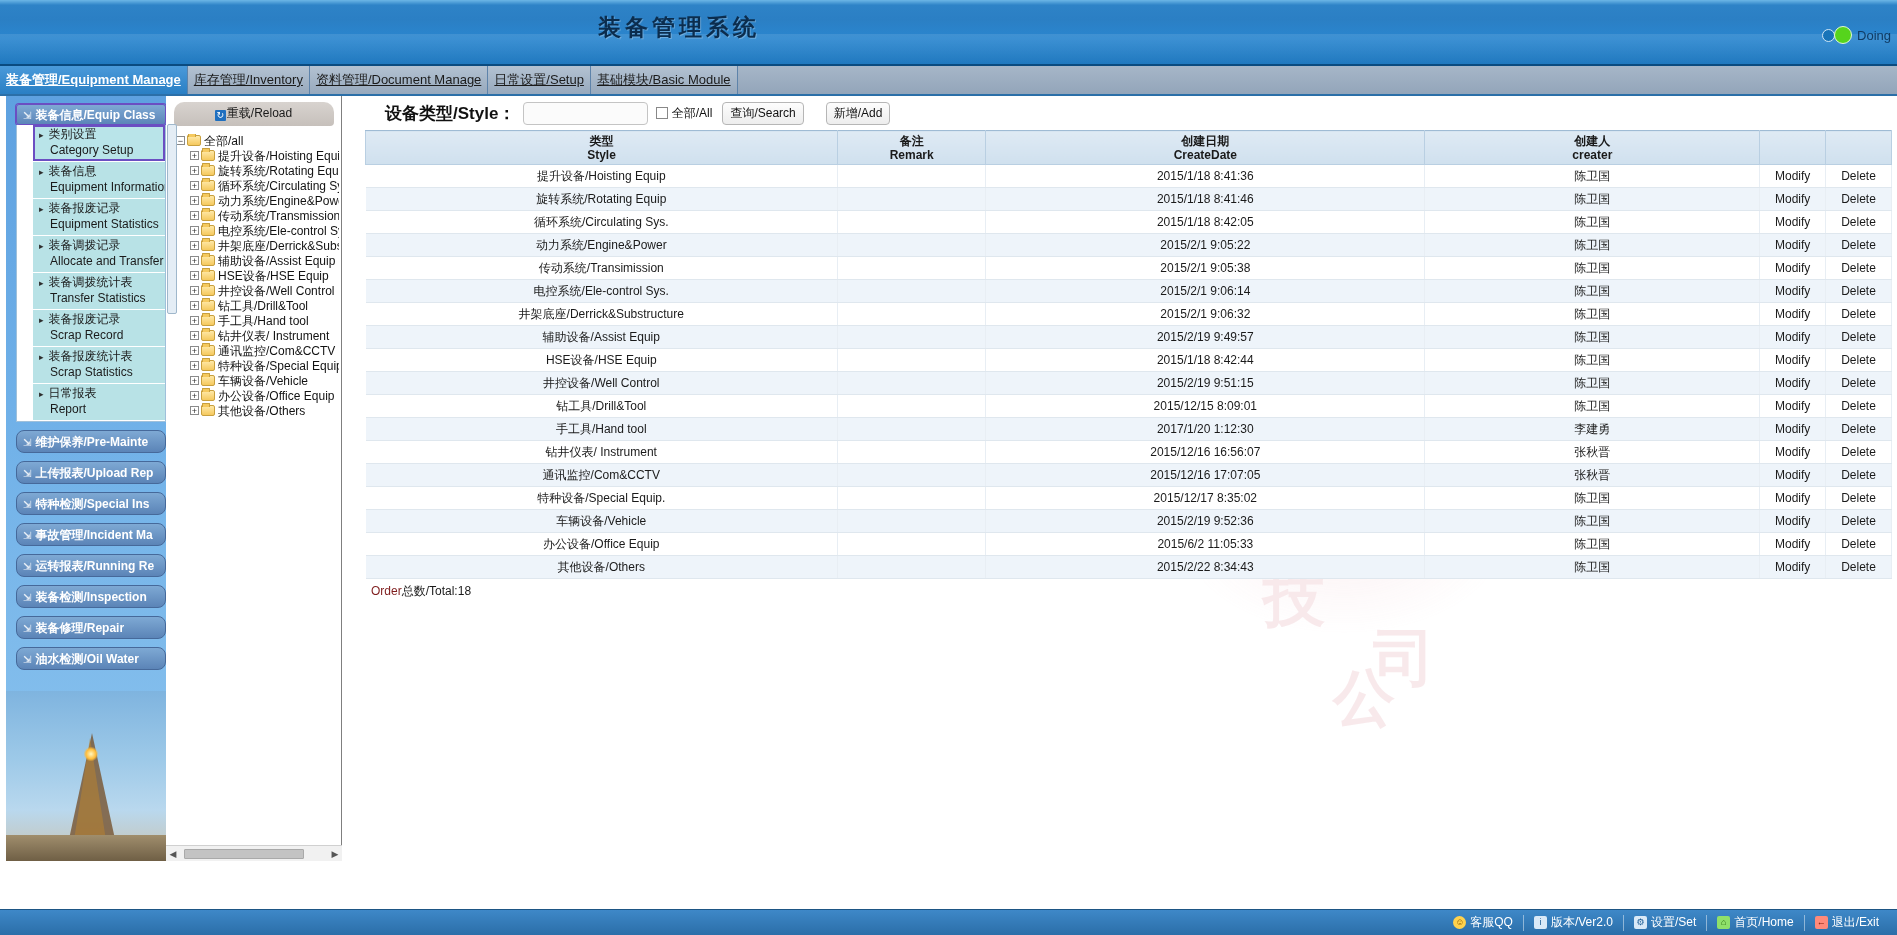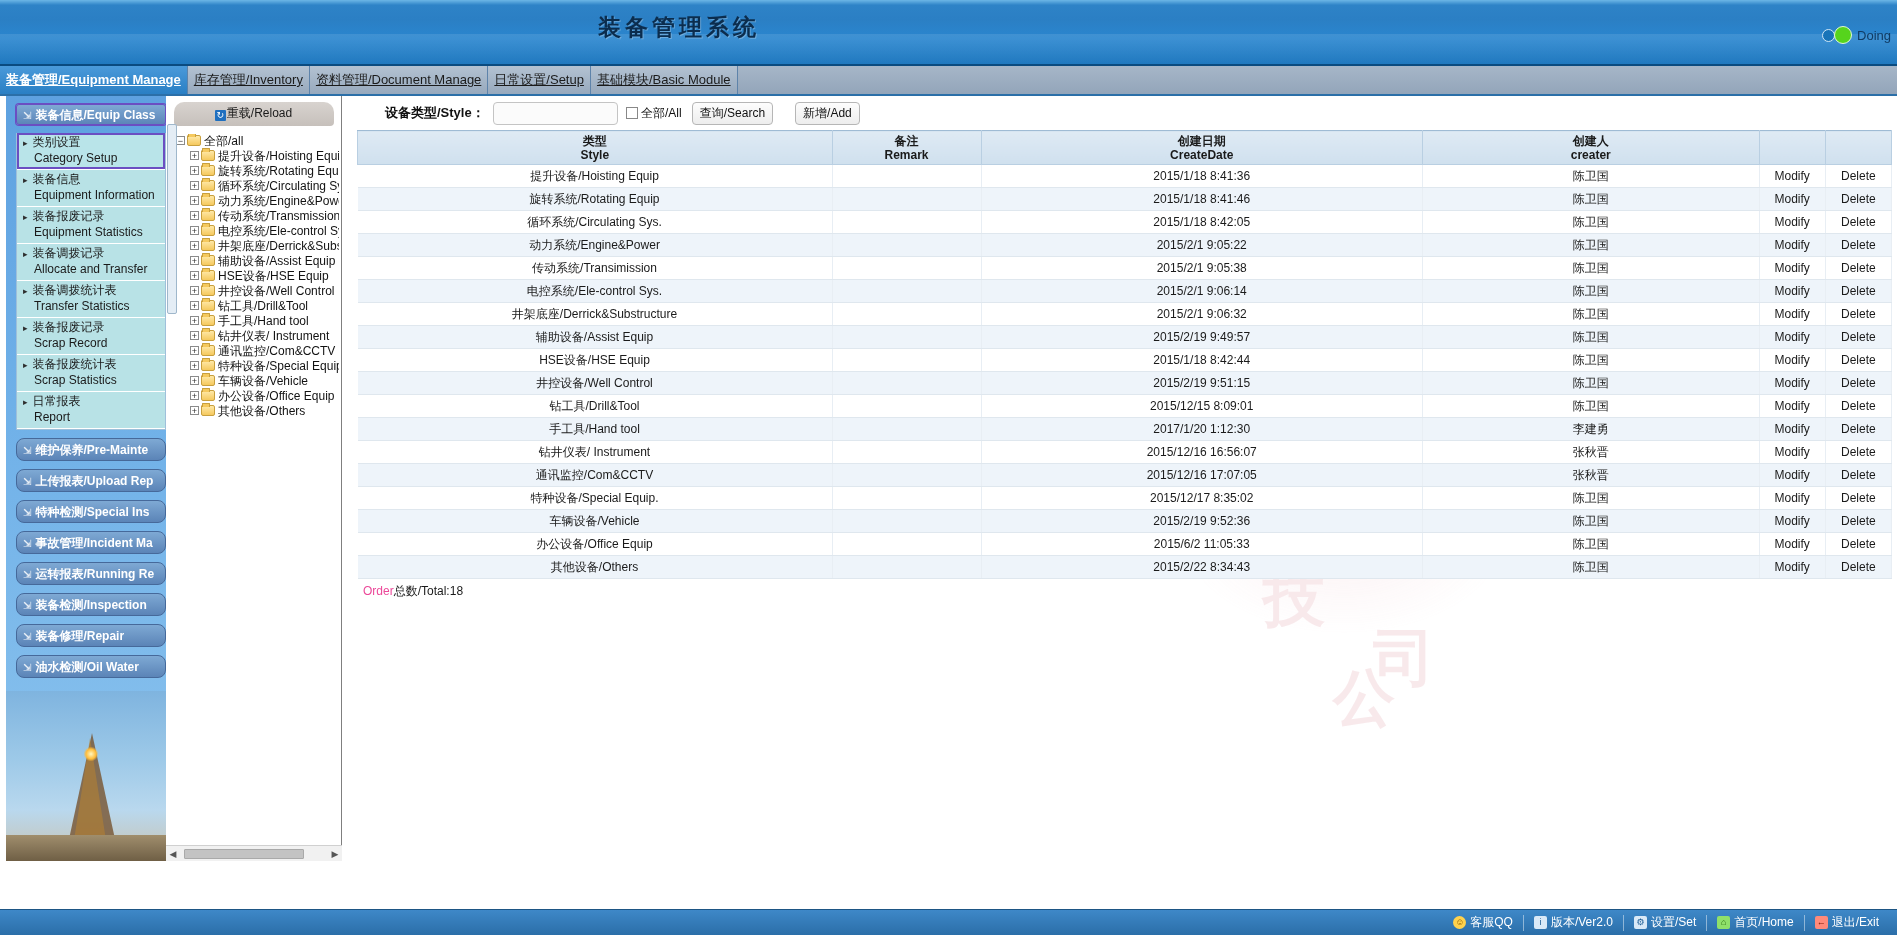--- a/index.html
+++ b/index.html
@@ -69,22 +69,23 @@
   }
   .panel-head {
     margin: 8px 6px 0 10px; height:21px; line-height:20px;
     background: linear-gradient(180deg,#7ea9d4,#5c85b8);
     border:1px solid #46699a; border-radius:3px;
     color:#fff; font-weight:bold; font-size:12px; padding-left:6px;
     white-space:nowrap; overflow:hidden;
   }
   .panel-head.selected { border-color:#6b4ec2; box-shadow:0 0 0 1px #6b4ec2; }
   .menu-group {
-    margin: 8px 6px 0 10px; background:#fff; border:1px solid #9fc0da;
+    margin: 0 6px 0 10px; background:#fff; border:1px solid #9fc0da;
     border-top:none;
+    padding-left:16px;
   }
   .menu-item {
     background:#b8e2e6; border-bottom:1px solid #fff;
     padding:2px 2px 3px 6px; color:#1a1a1a; font-size:12px;
     line-height:15px; cursor:pointer; white-space:nowrap; overflow:hidden;
   }
   .menu-item.active { background:#b9e4e9; box-shadow: inset 0 0 0 2px #6b4ec2; }
   .menu-item .cn { display:block; }
   .menu-item .cn:before {
     content:"\25B8"; color:#2d2d2d; font-size:9px; margin-right:5px;
@@ -171,35 +172,35 @@
     position:absolute; left:166px; top:110px; width:13px; height:640px;
   }
   .vthumb {
     position:absolute; left:1px; top:14px; width:10px; height:190px;
     background:#e4edf5; border:1px solid #9fb7cb; border-radius:2px;
   }
 
   
   .main { position:absolute; left:343px; top:96px; width:1554px; height:765px; background:#fff; }
   .toolbar { position:absolute; left:0; top:0; width:100%; height:34px; display:flex; align-items:center; padding-left:42px; gap:8px;}
-  .tb-label { font-size:13px; font-weight:bold; color:#111; }
+  .tb-label { font-size:17px; font-weight:bold; color:#111; }
   .tb-input {
     width:125px; height:23px; border:1px solid #c4c4c4; border-radius:4px;
     background:#fbfbfb; font-size:12px; padding:0 4px; outline:none;
   }
   .tb-chk { width:12px; height:12px; border:1px solid #888; background:#fff; display:inline-block; vertical-align:-2px;}
   .tb-chk-label { font-size:12px; color:#111; margin-right:2px;}
   .tb-btn {
     height:23px; padding:0 7px; font-size:12px; color:#111;
     background: linear-gradient(180deg,#fdfdfd,#ededed);
     border:1px solid #b6b6b6; border-radius:4px; cursor:pointer;
   }
 
   
-  .tablewrap { position:absolute; left:14px; top:34px; right:5px; }
+  .tablewrap { position:absolute; left:22px; top:34px; right:5px; }
   table.grid { width:100%; border-collapse:collapse; }
   table.grid thead th {
     background: linear-gradient(180deg,#dfeaf4,#cfe0ee);
     border:1px solid #b9cfe2; border-top:1px solid #9fbbd4;
     font-size:12px; color:#1a1a1a; font-weight:bold; height:34px;
     line-height:14px;
   }
   table.grid thead th .l2 { display:block; font-weight:bold; }
   table.grid tbody td {
     border-bottom:1px solid #dfe7ee; border-right:1px solid #e8eef4;
@@ -208,21 +209,21 @@
   table.grid tbody tr:nth-child(odd) { background:#ffffff; }
   table.grid tbody tr:nth-child(even) { background:#eef4fa; }
   .col-style { width:430px; }
   .col-remark { width:135px; }
   .col-date { width:400px; }
   .col-creator { width:305px; }
   .col-act { width:60px; }
   .act-link { color:#1a1a1a; cursor:pointer; }
 
   .total-bar { position:absolute; left:6px; top:0; font-size:12px; color:#1a1a1a; }
-  .total-order { color:#ec4899; cursor:pointer; }
+  .total-order { color:#7f1d1d; cursor:pointer; }
 
   
   .watermark {
     position:absolute; left:740px; top:130px; width:520px; height:520px;
     pointer-events:none; opacity:.30; overflow:hidden;
   }
   .wm-ch {
     position:absolute; font-family:"DejaVu Sans","Liberation Serif",serif;
     color:#e9b9c0; font-size:62px; font-weight:bold;
   }

